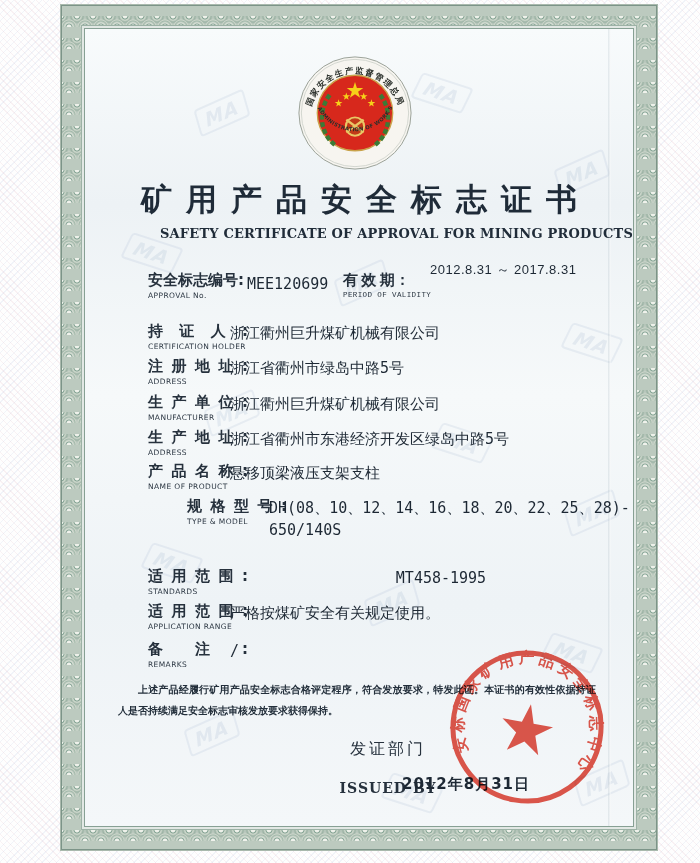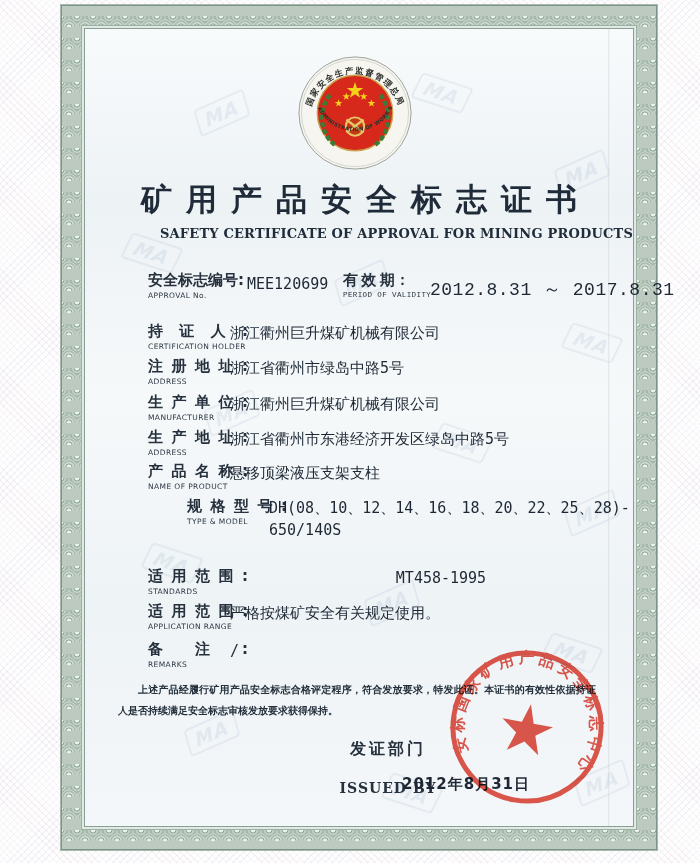--- a/index.html
+++ b/index.html
@@ -81,34 +81,34 @@
   .val {
     position:absolute; left:82px; top:0;
     font-family:"DejaVu Sans Mono","DejaVu Sans",monospace;
     font-size:15px; color:#1d2834; white-space:pre-line; line-height:22px;
     width:400px;
   }
   .val.num { left:55px;margin-left:44px; }
   .approval-row { position:absolute; left:63px; top:242px; }
   .validity-lbl { position:absolute; left:258px; top:242px;font-family:Liberation Mono, monospace; }
   .validity-val {
-    position:absolute; left:345px; top:248px;
-    font-family:Liberation Mono, monospace;
-    font-size:18px; color:#1d2834; letter-spacing:0.5px; white-space:nowrap;
+    position:absolute; left:345px; top:232px;
+    font-family:Liberation Sans, sans-serif;
+    font-size:13px; color:#1d2834; letter-spacing:0.5px; white-space:nowrap;
   }
   .declaration {
     position:absolute; left:33px; top:650px; width:478px;
     font-family:"DejaVu Serif","Liberation Serif",serif;
     font-size:10px; font-weight:600; line-height:21px; color:#232f3b;
     text-indent:2em; text-align:justify;
   }
   .issuer {
     position:absolute; left:248px; top:710px; width:110px; text-align:center;
   }
-  .issuer-cn { font-size:16px; font-weight:700; letter-spacing:3px; color:#26313d; }
+  .issuer-cn { font-size:16px; font-weight:400; letter-spacing:3px; color:#26313d; }
   .issuer-en {
     font-family:"DejaVu Serif","Liberation Serif",serif;
     font-size:14px; font-weight:bold; letter-spacing:1px; color:#26313d; margin-top:20px;
   }
   .issue-date {
     position:absolute; left:317px; top:746px;
     font-size:15px; font-weight:600; letter-spacing:1px; color:#1d2834;
   }
   .stamp {
     position:absolute; left:354px; top:610px; width:176px; height:176px;

